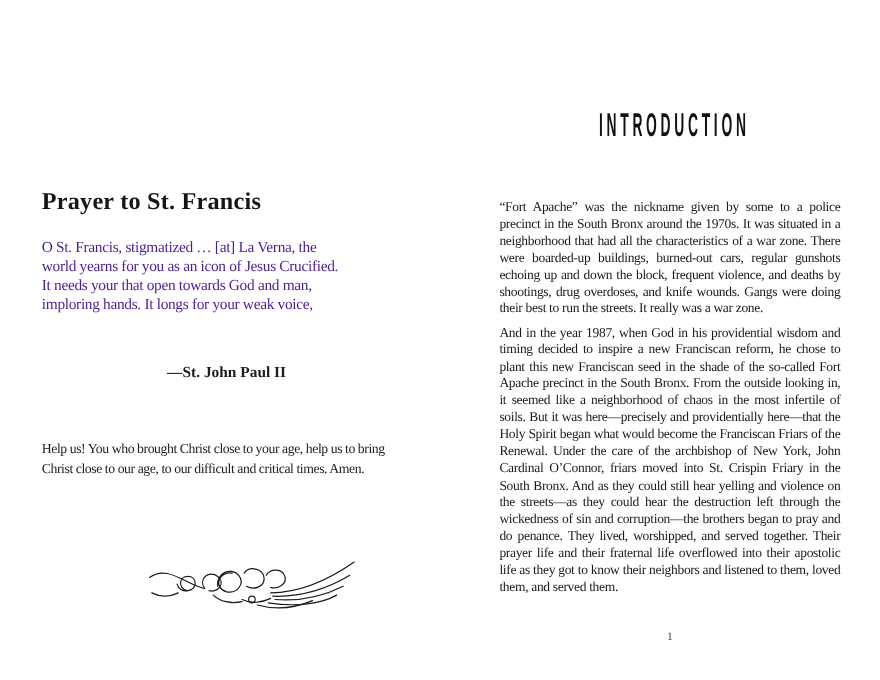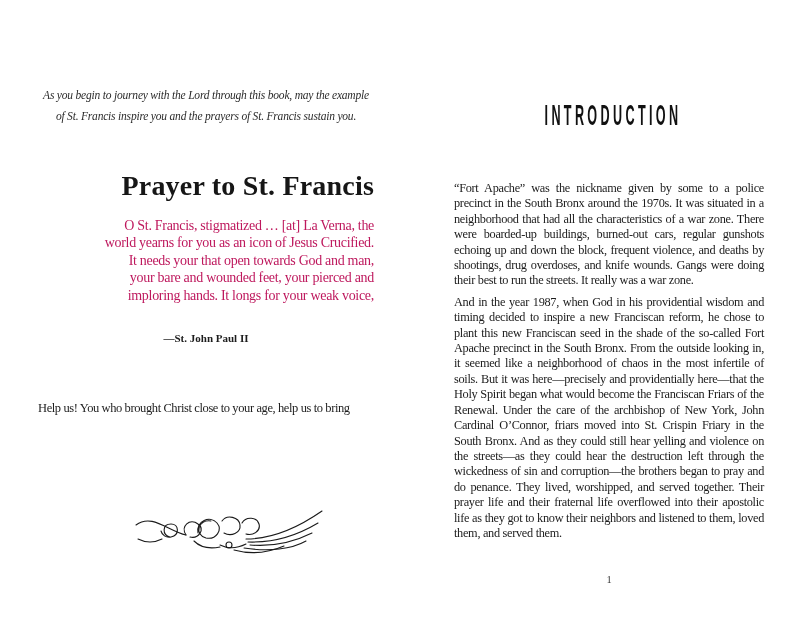--- a/index.html
+++ b/index.html
@@ -41,53 +41,53 @@
     line-height: 20.5px;
     color: #2a2a2a;
   }
   .epigraph .line { display: block; white-space: nowrap; }
 
   .prayer-heading {
     position: absolute;
     top: 170px;
     left: 0;
     width: 100%;
-    text-align: right;
-    font-size: 28px;
+    text-align: left;
+    font-size: 22px;
     font-weight: bold;
     letter-spacing: 0.2px;
     color: #161616;
     white-space: nowrap;
   }
 
   .prayer-body {
     position: absolute;
     top: 217px;
     left: 0;
     width: 100%;
-    text-align: right;
+    text-align: left;
     font-size: 14px;
     letter-spacing: -0.3px;
     line-height: 17.4px;
-    color: #be185d;
+    color: #4c1d95;
   }
   .prayer-body .line { display: block; white-space: nowrap; }
   .prayer-body sup {
     font-size: 8.5px;
     line-height: 0;
     vertical-align: super;
   }
 
   .attribution {
     position: absolute;
     top: 332px;
     left: 0;
     width: 100%;
     text-align: center;
-    font-size: 11px;
+    font-size: 14px;
     font-weight: bold;
     color: #1d1d1d;
     white-space: nowrap;
   }
 
   .petition {
     position: absolute;
     top: 400px;
     left: 0;
     width: 100%;
@@ -152,39 +152,35 @@
     color: #3a3a3a;
   }
 </style>
 </head>
 <body>
 
 <div class="spread">
 
   <div class="page page-left">
 
-    <div class="epigraph">
-      <span class="line">As you begin to journey with the Lord through this book, may the example</span>
-      <span class="line">of St. Francis inspire you and the prayers of St. Francis sustain you.</span>
-    </div>
 
     <div class="prayer-heading">Prayer to St. Francis</div>
 
     <div class="prayer-body">
       <span class="line">O St. Francis, stigmatized … [at] La Verna, the</span>
       <span class="line">world yearns for you as an icon of Jesus Crucified.</span>
       <span class="line">It needs your that open towards God and man,</span>
-      <span class="line">your bare and wounded feet, your pierced and</span>
       <span class="line">imploring hands. It longs for your weak voice,</span>
     </div>
 
     <div class="attribution">—St. John Paul II</div>
 
     <div class="petition">
       <span class="line">Help us! You who brought Christ close to your age, help us to bring</span>
+      <span class="line">Christ close to our age, to our difficult and critical times. Amen.</span>
     </div>
 
     <div class="flourish-wrap">
       <svg width="190" height="50" viewBox="0 0 190 50">
         <g fill="none" stroke="#1a1a1a" stroke-width="1.1" stroke-linecap="round">
           <path d="M2,20 C18,8 34,26 52,30"></path>
           <path d="M28,34 c-8,4 -16,4 -24,0"></path>
           <path d="M36,32 c-8,-2 -8,-13 1,-13 c8,0 9,11 0,13 c-5,1 -9,-2 -10,-6"></path>
           <path d="M52,30 c-6,-9 4,-17 12,-11 c7,5 1,15 -8,13"></path>
           <path d="M64,28 c-2,-12 12,-18 19,-10 c6,7 -1,17 -11,15 c-12,-3 -8,-19 5,-17"></path>

